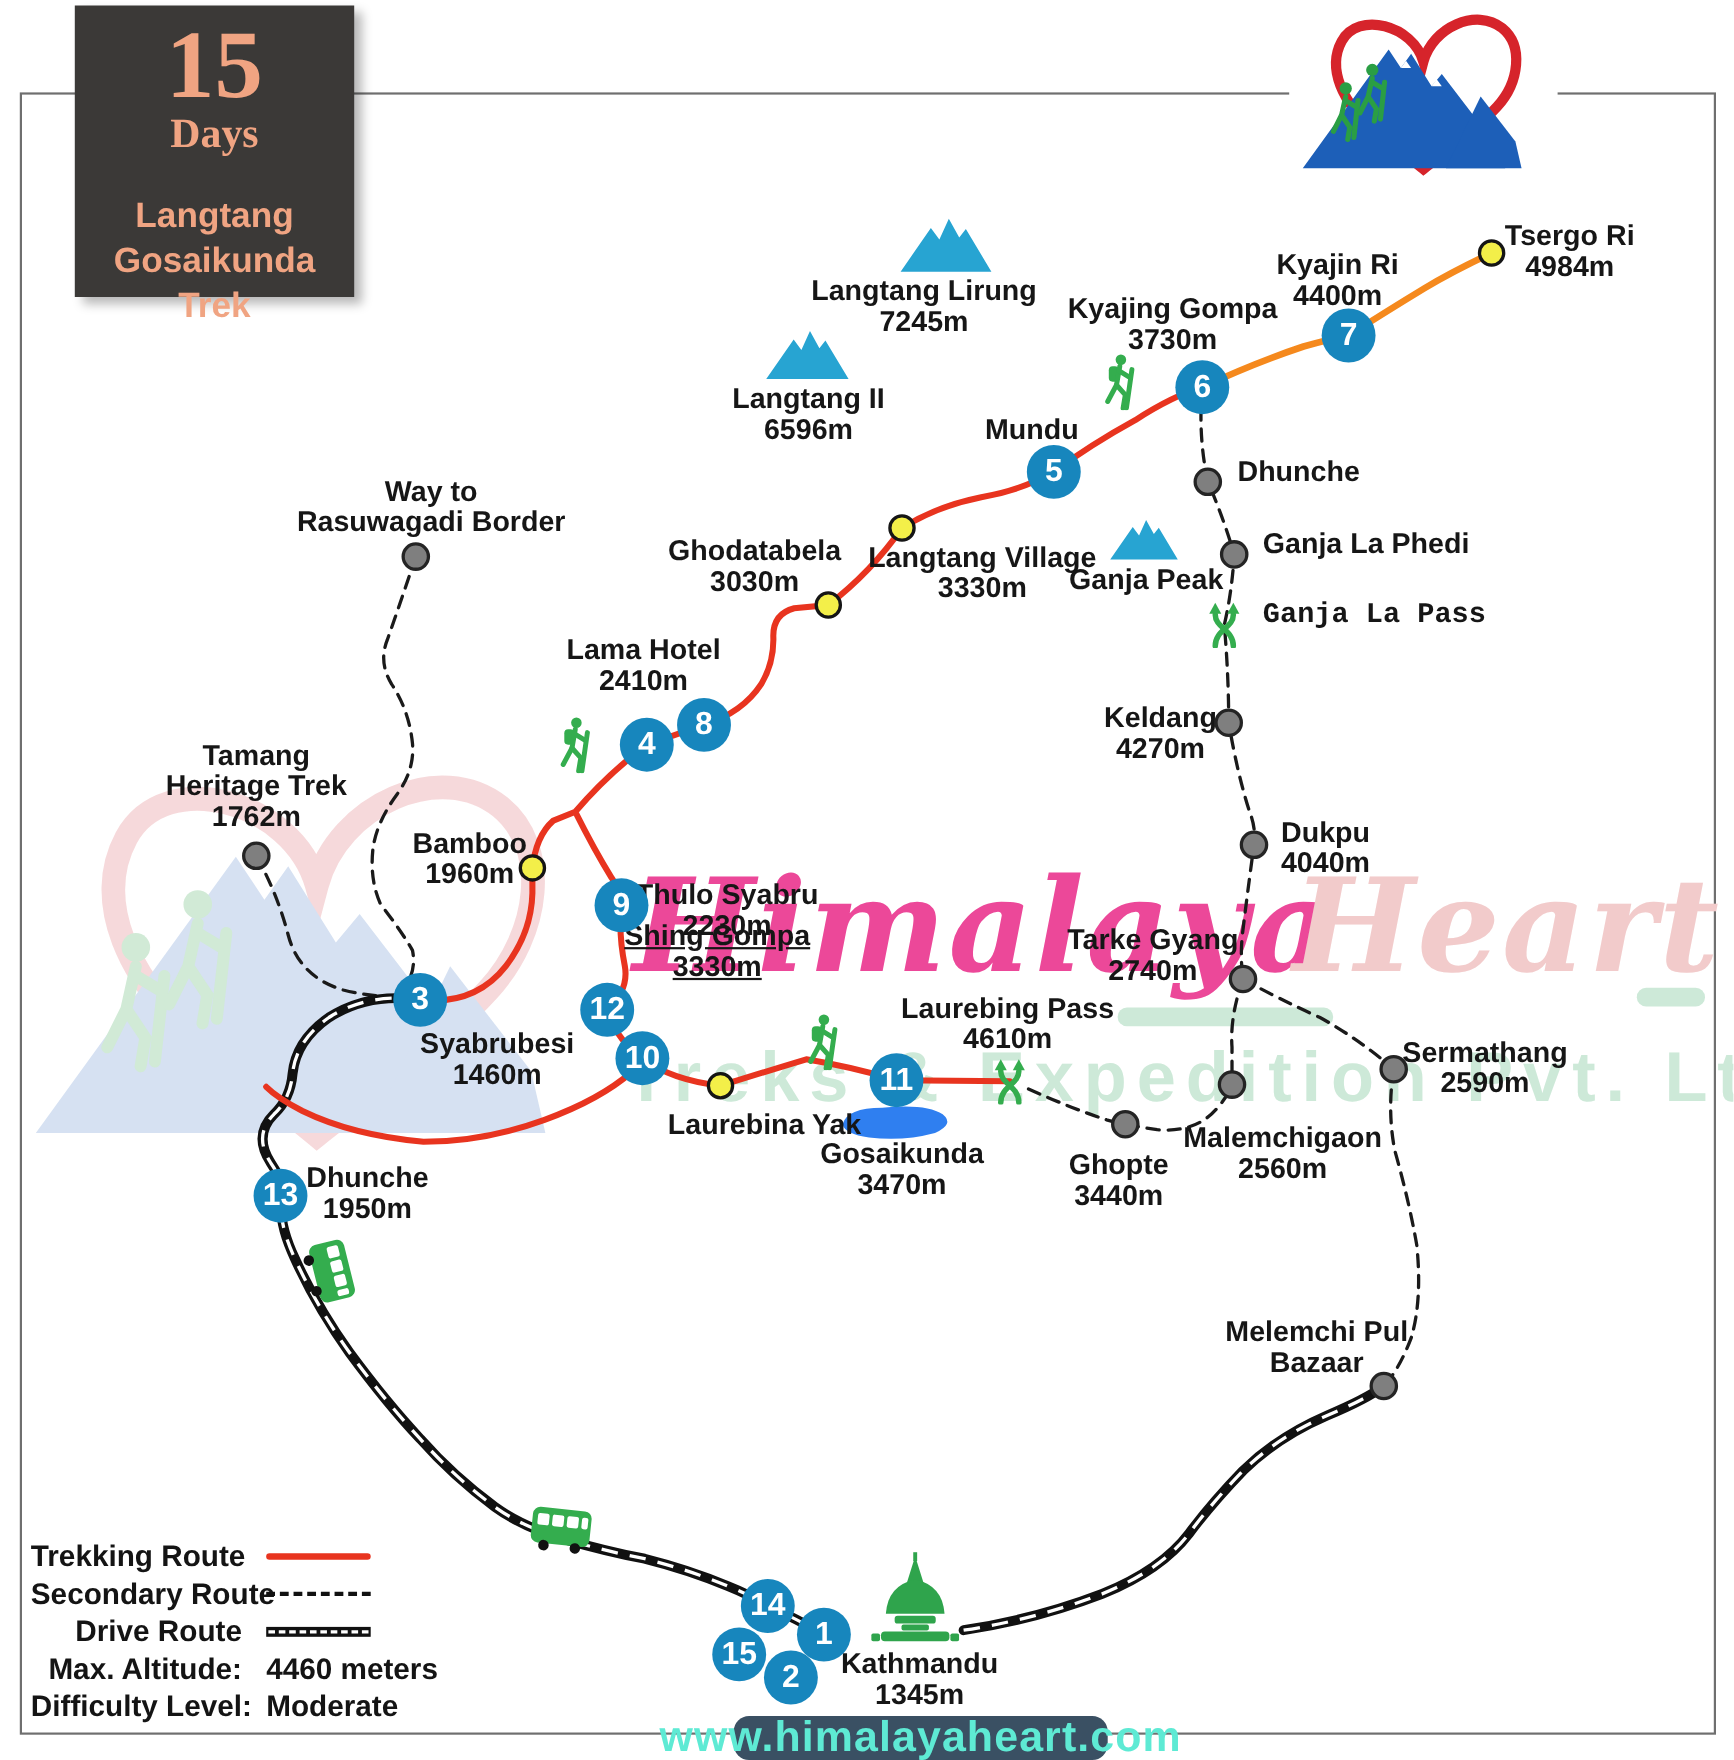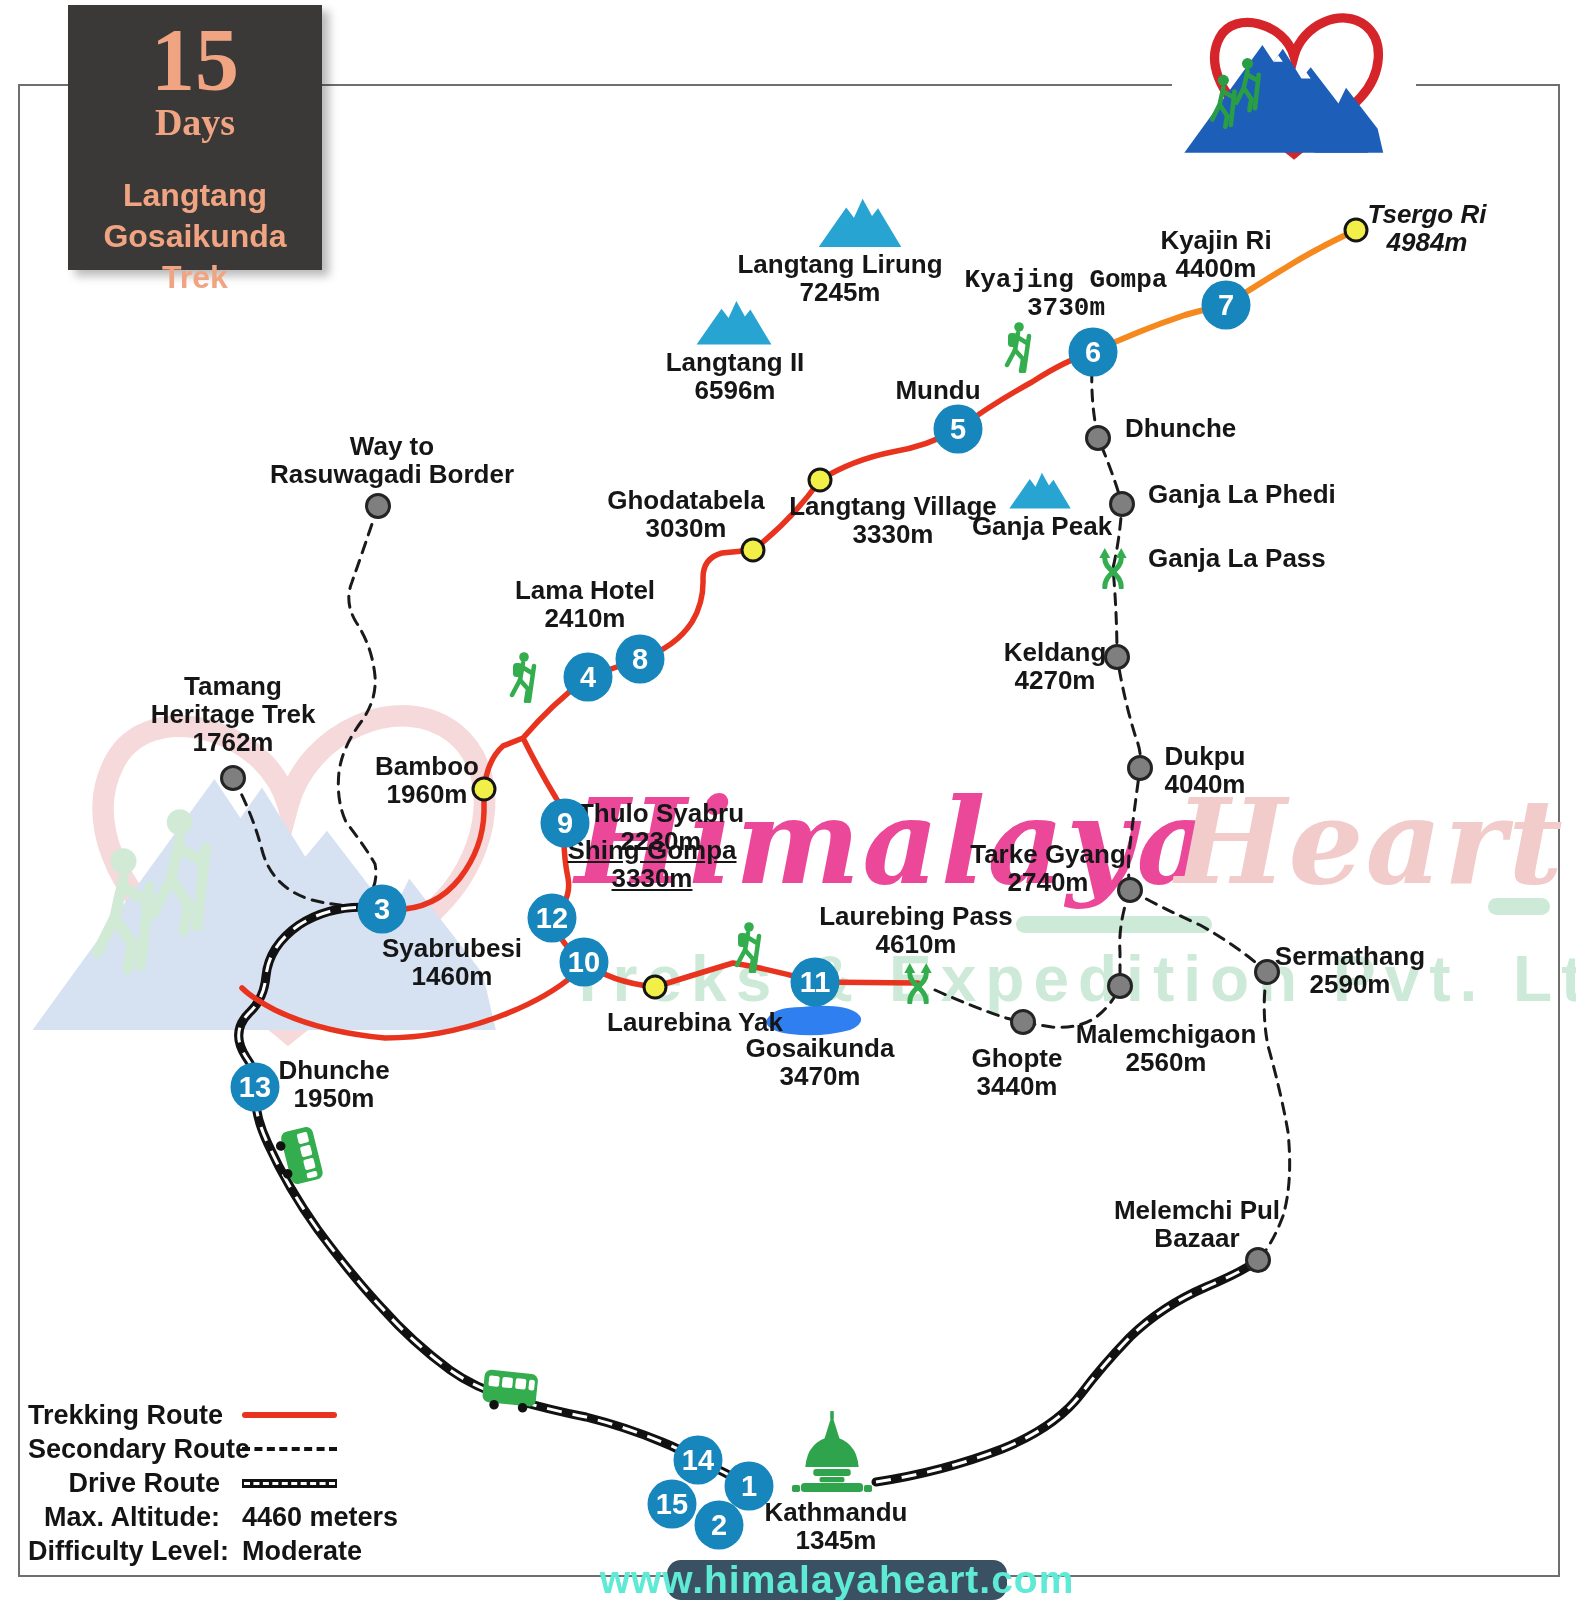--- a/index.html
+++ b/index.html
@@ -210,29 +210,29 @@
         </svg>
       </div>
     <div class="icon-wrap" style="left:832px;top:1452px;width:80px;height:84px">
       <svg viewBox="0 0 90 92">
           <use href="#sym-stupa"></use>
         </svg>
     </div>
   </div>
 
   <div id="labels-layer">
-    <div class="map-label" style="left: 1427px; top: 200px; font-style: italic;">
+    <div class="map-label" style="left: 1427px; top: 200px;">
         <div class="lbl-line">Tsergo Ri</div>
         <div class="lbl-line">4984m</div>
       </div>
       <div class="map-label" style="left: 1216px; top: 226px;">
         <div class="lbl-line">Kyajin Ri</div>
         <div class="lbl-line">4400m</div>
       </div>
-      <div class="map-label" style="left: 1066px; top: 266px; font-family: Liberation Mono, monospace;">
+      <div class="map-label" style="left: 1066px; top: 266px;">
         <div class="lbl-line">Kyajing Gompa</div>
         <div class="lbl-line">3730m</div>
       </div>
       <div class="map-label" style="left: 938px; top: 364px; margin-top: 12px;">
         <div class="lbl-line">Mundu</div>
       </div>
       <div class="map-label" style="left: 840px; top: 250px;">
         <div class="lbl-line">Langtang Lirung</div>
         <div class="lbl-line">7245m</div>
       </div>
@@ -250,21 +250,21 @@
       </div>
       <div class="map-label" style="left: 1125px; top: 414px; text-align: left; transform: none;">
         <div class="lbl-line">Dhunche</div>
       </div>
       <div class="map-label" style="left: 1148px; top: 480px; text-align: left; transform: none;">
         <div class="lbl-line">Ganja La Phedi</div>
       </div>
       <div class="map-label" style="left: 1042px; top: 512px;">
         <div class="lbl-line">Ganja Peak</div>
       </div>
-      <div class="map-label" style="left: 1148px; top: 544px; text-align: right; transform: none;">
+      <div class="map-label" style="left: 1148px; top: 544px; text-align: right; transform: none; font-family: Liberation Mono, monospace;">
         <div class="lbl-line">Ganja La Pass</div>
       </div>
       <div class="map-label" style="left: 1055px; top: 638px;">
         <div class="lbl-line">Keldang</div>
         <div class="lbl-line">4270m</div>
       </div>
       <div class="map-label" style="left: 1205px; top: 742px;">
         <div class="lbl-line">Dukpu</div>
         <div class="lbl-line">4040m</div>
       </div>

